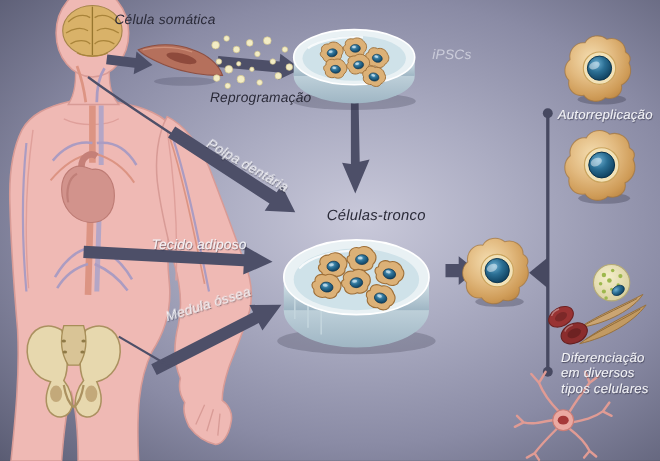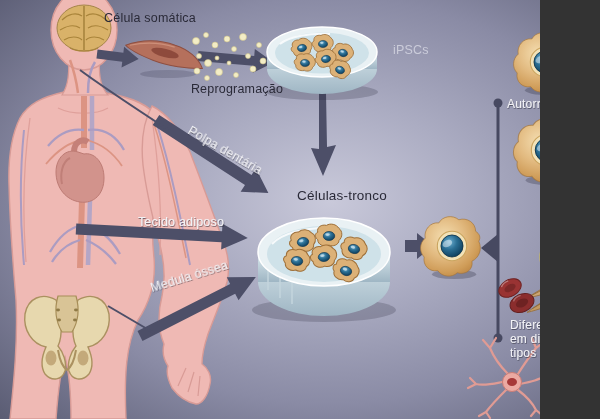--- a/index.html
+++ b/index.html
@@ -1,17 +1,17 @@
 <!DOCTYPE html>
 <html><head>
 <meta charset="utf-8">
 <style>
   html,body{margin:0;padding:0;background:#333;}
-  .stage{position:relative;width:540px;height:419px;overflow:hidden;
-         font-family:"Liberation Sans","DejaVu Sans",sans-serif;}
+  .stage{position:relative;width:600px;height:419px;overflow:hidden;
+         font-family:"Liberation Sans","DejaVu Sans",sans-serif;font-style:italic;}
   svg{display:block;}
   text{font-family:"Liberation Sans","DejaVu Sans",sans-serif;letter-spacing:.2px;}
 </style>
 </head>
 <body>
 
 <div class="stage">
 <svg width="600" height="419" viewBox="0 0 600 419">
   <defs>
     <radialGradient id="bg" cx="55%" cy="48%" r="78%">

